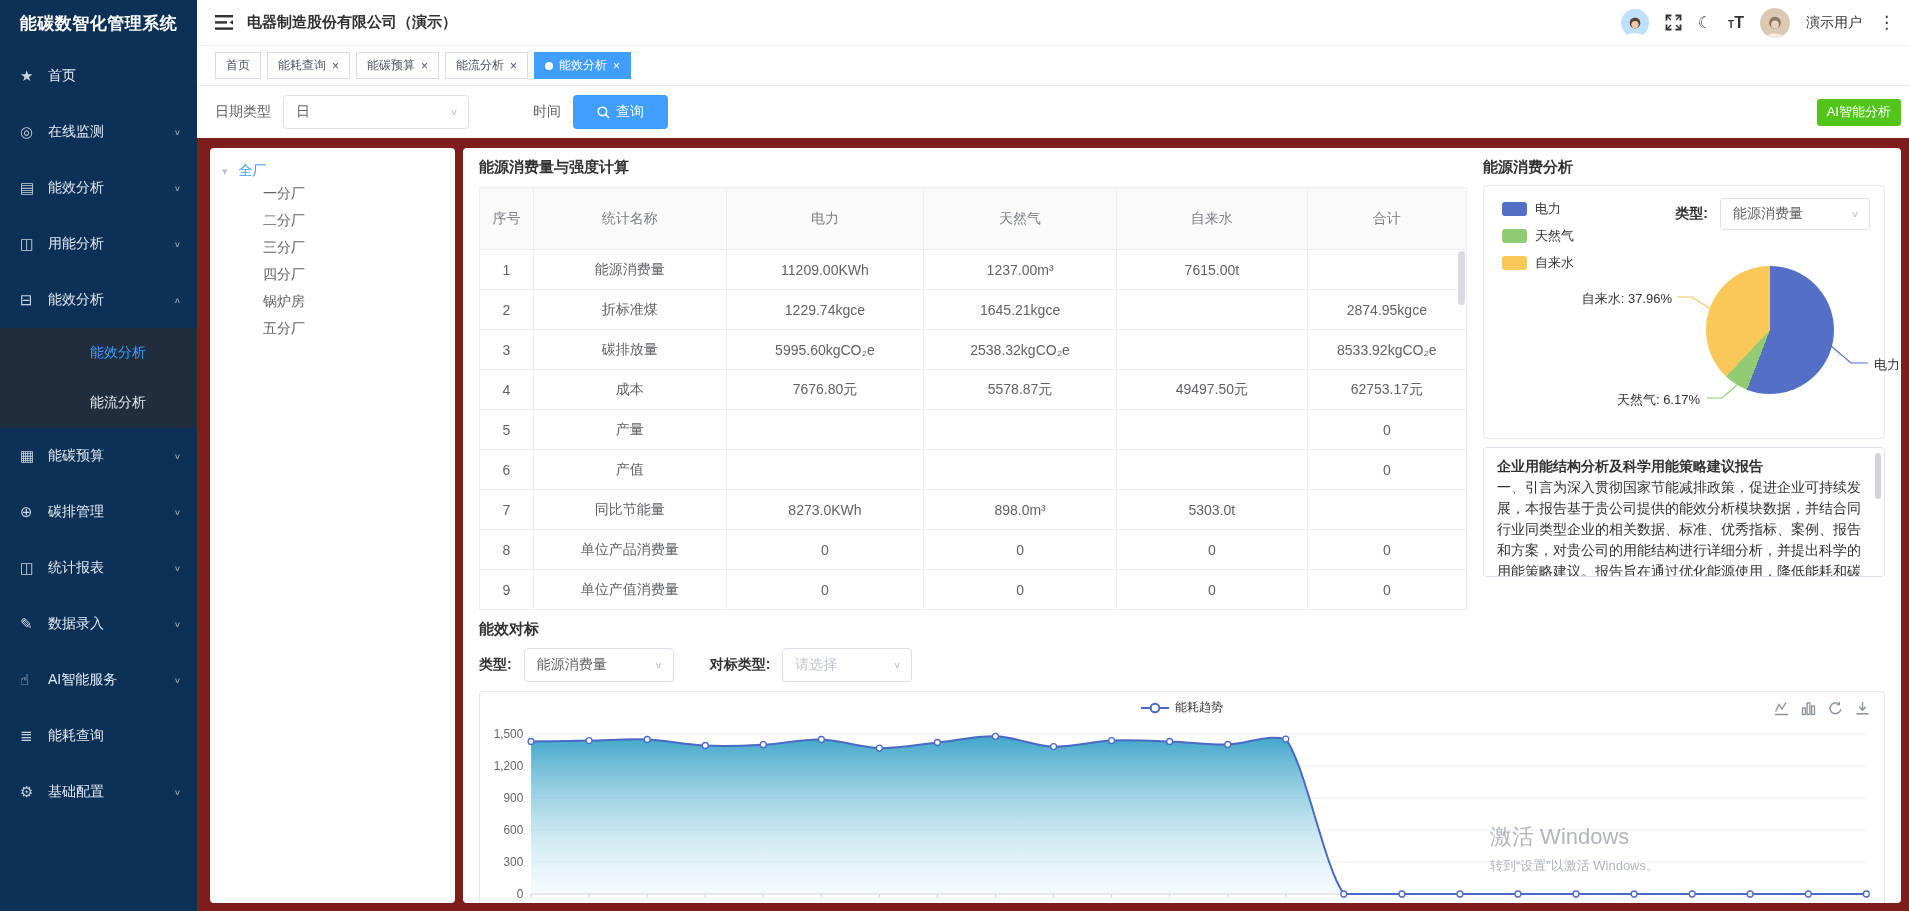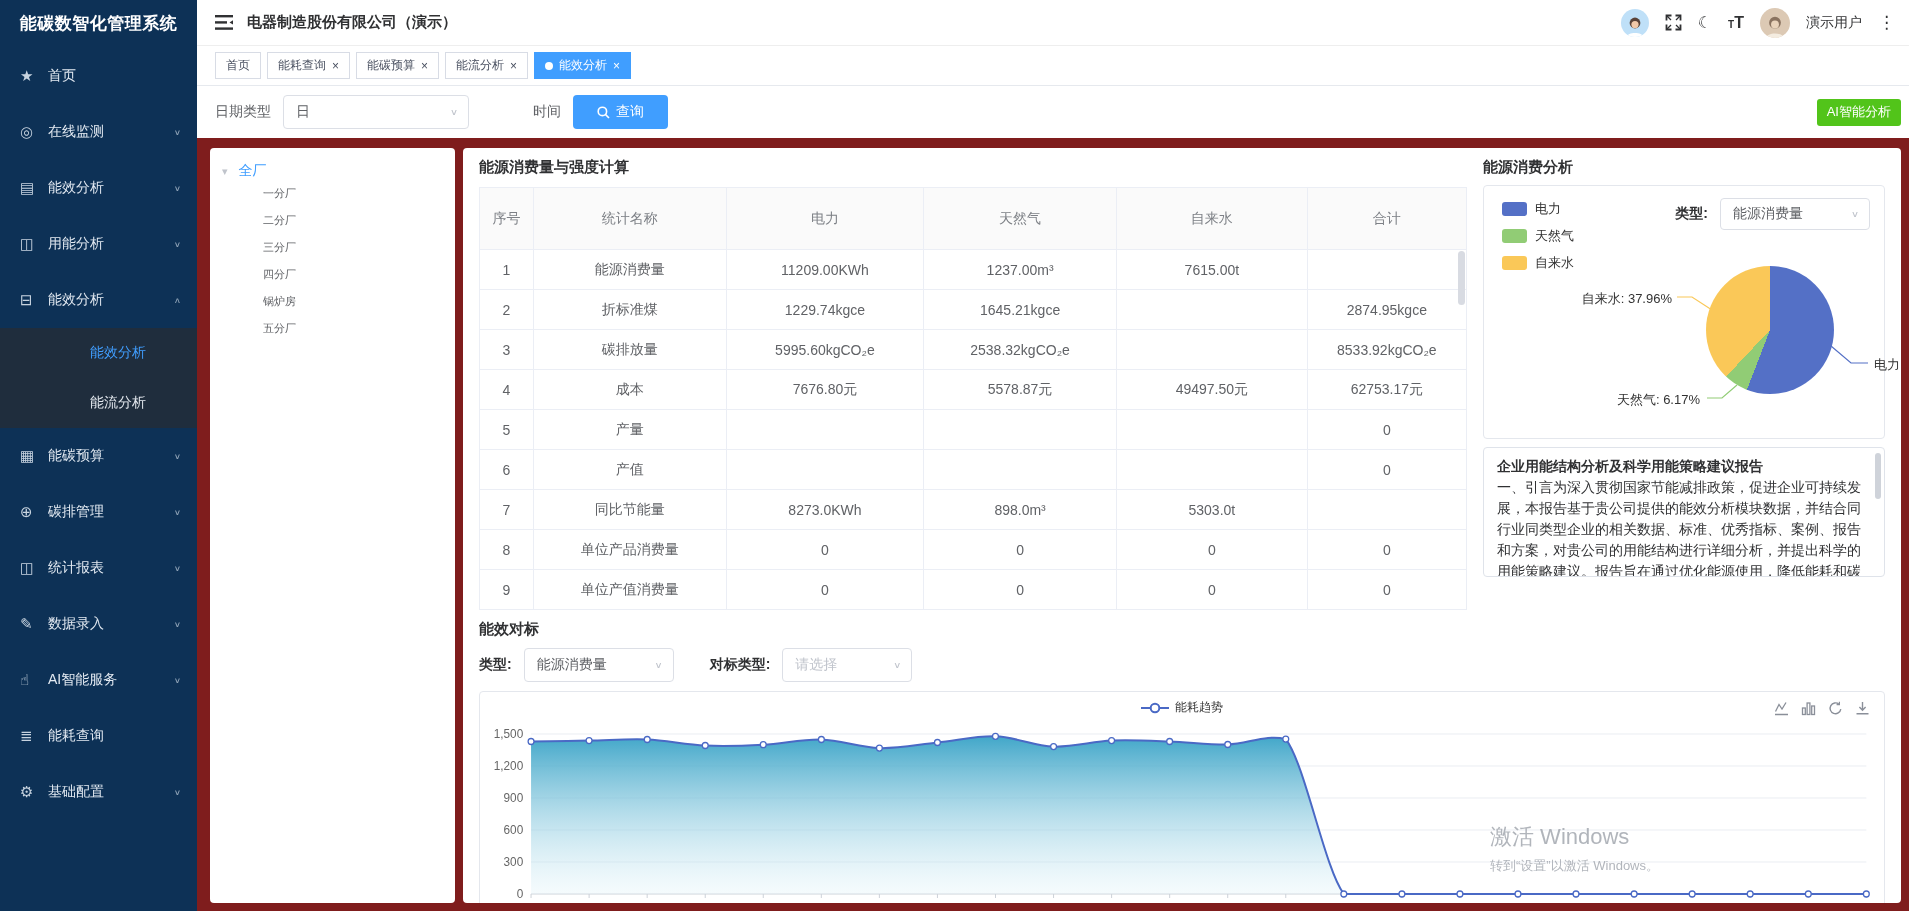--- a/index.html
+++ b/index.html
@@ -43,21 +43,21 @@
   .select .chev { margin-left:auto; color:#c0c4cc; font-size:11px; transform:scaleY(.8); }
   .sel-datetype { width:186px; margin-right:64px; }
   .date-input { width:218px; height:34px; border:1px solid #dcdfe6; border-radius:4px; background:#fff; display:flex; align-items:center; gap:8px; padding:0 12px; font-size:14px; color:#606266; margin-right:30px; cursor:text; }
   .btn-query { height:34px; padding:0 24px; background:#409eff; border:none; border-radius:4px; color:#fff; font-size:14px; display:inline-flex; align-items:center; gap:6px; cursor:pointer; }
   .btn-ai { margin-left:auto; height:27px; padding:0 10px; background:#52c41a; border:none; border-radius:3px; color:#fff; font-size:13px; cursor:pointer; }
 
   .body-row { flex:1; display:flex; gap:8px; padding:10px 8px 8px 13px; min-height:0; }
   .tree-card { width:245px; flex-shrink:0; background:#fff; border-radius:4px; padding:14px 12px; }
   .tree-root { font-size:14px; color:#409eff; cursor:pointer; }
   .tree-root .caret { color:#c0c4cc; font-size:11px; margin-right:7px; }
-  .tree-child { padding-left:41px; height:27px; line-height:27px; font-size:11px; color:#606266; cursor:pointer; }
+  .tree-child { padding-left:41px; height:27px; line-height:27px; font-size:14px; color:#606266; cursor:pointer; }
 
   .main-card { flex:1; background:#fff; border-radius:4px; padding:10px 16px; min-width:0; overflow:hidden; }
   .sec-title { font-size:15px; font-weight:bold; color:#303133; }
 
   .top-row { display:flex; }
   .left-block { width:988px; flex-shrink:0; }
   .tbl-wrap { margin-top:10px; position:relative; }
   table.data { width:100%; border-collapse:collapse; table-layout:fixed; }
   table.data th { background:#fafafa; border:1px solid #ebeef5; height:62px; font-size:14px; color:#7d8086; font-weight:500; text-align:center; padding:0 6px; }
   table.data td { border:1px solid #ebeef5; height:40px; font-size:14px; color:#606266; text-align:center; padding:0 6px; }

